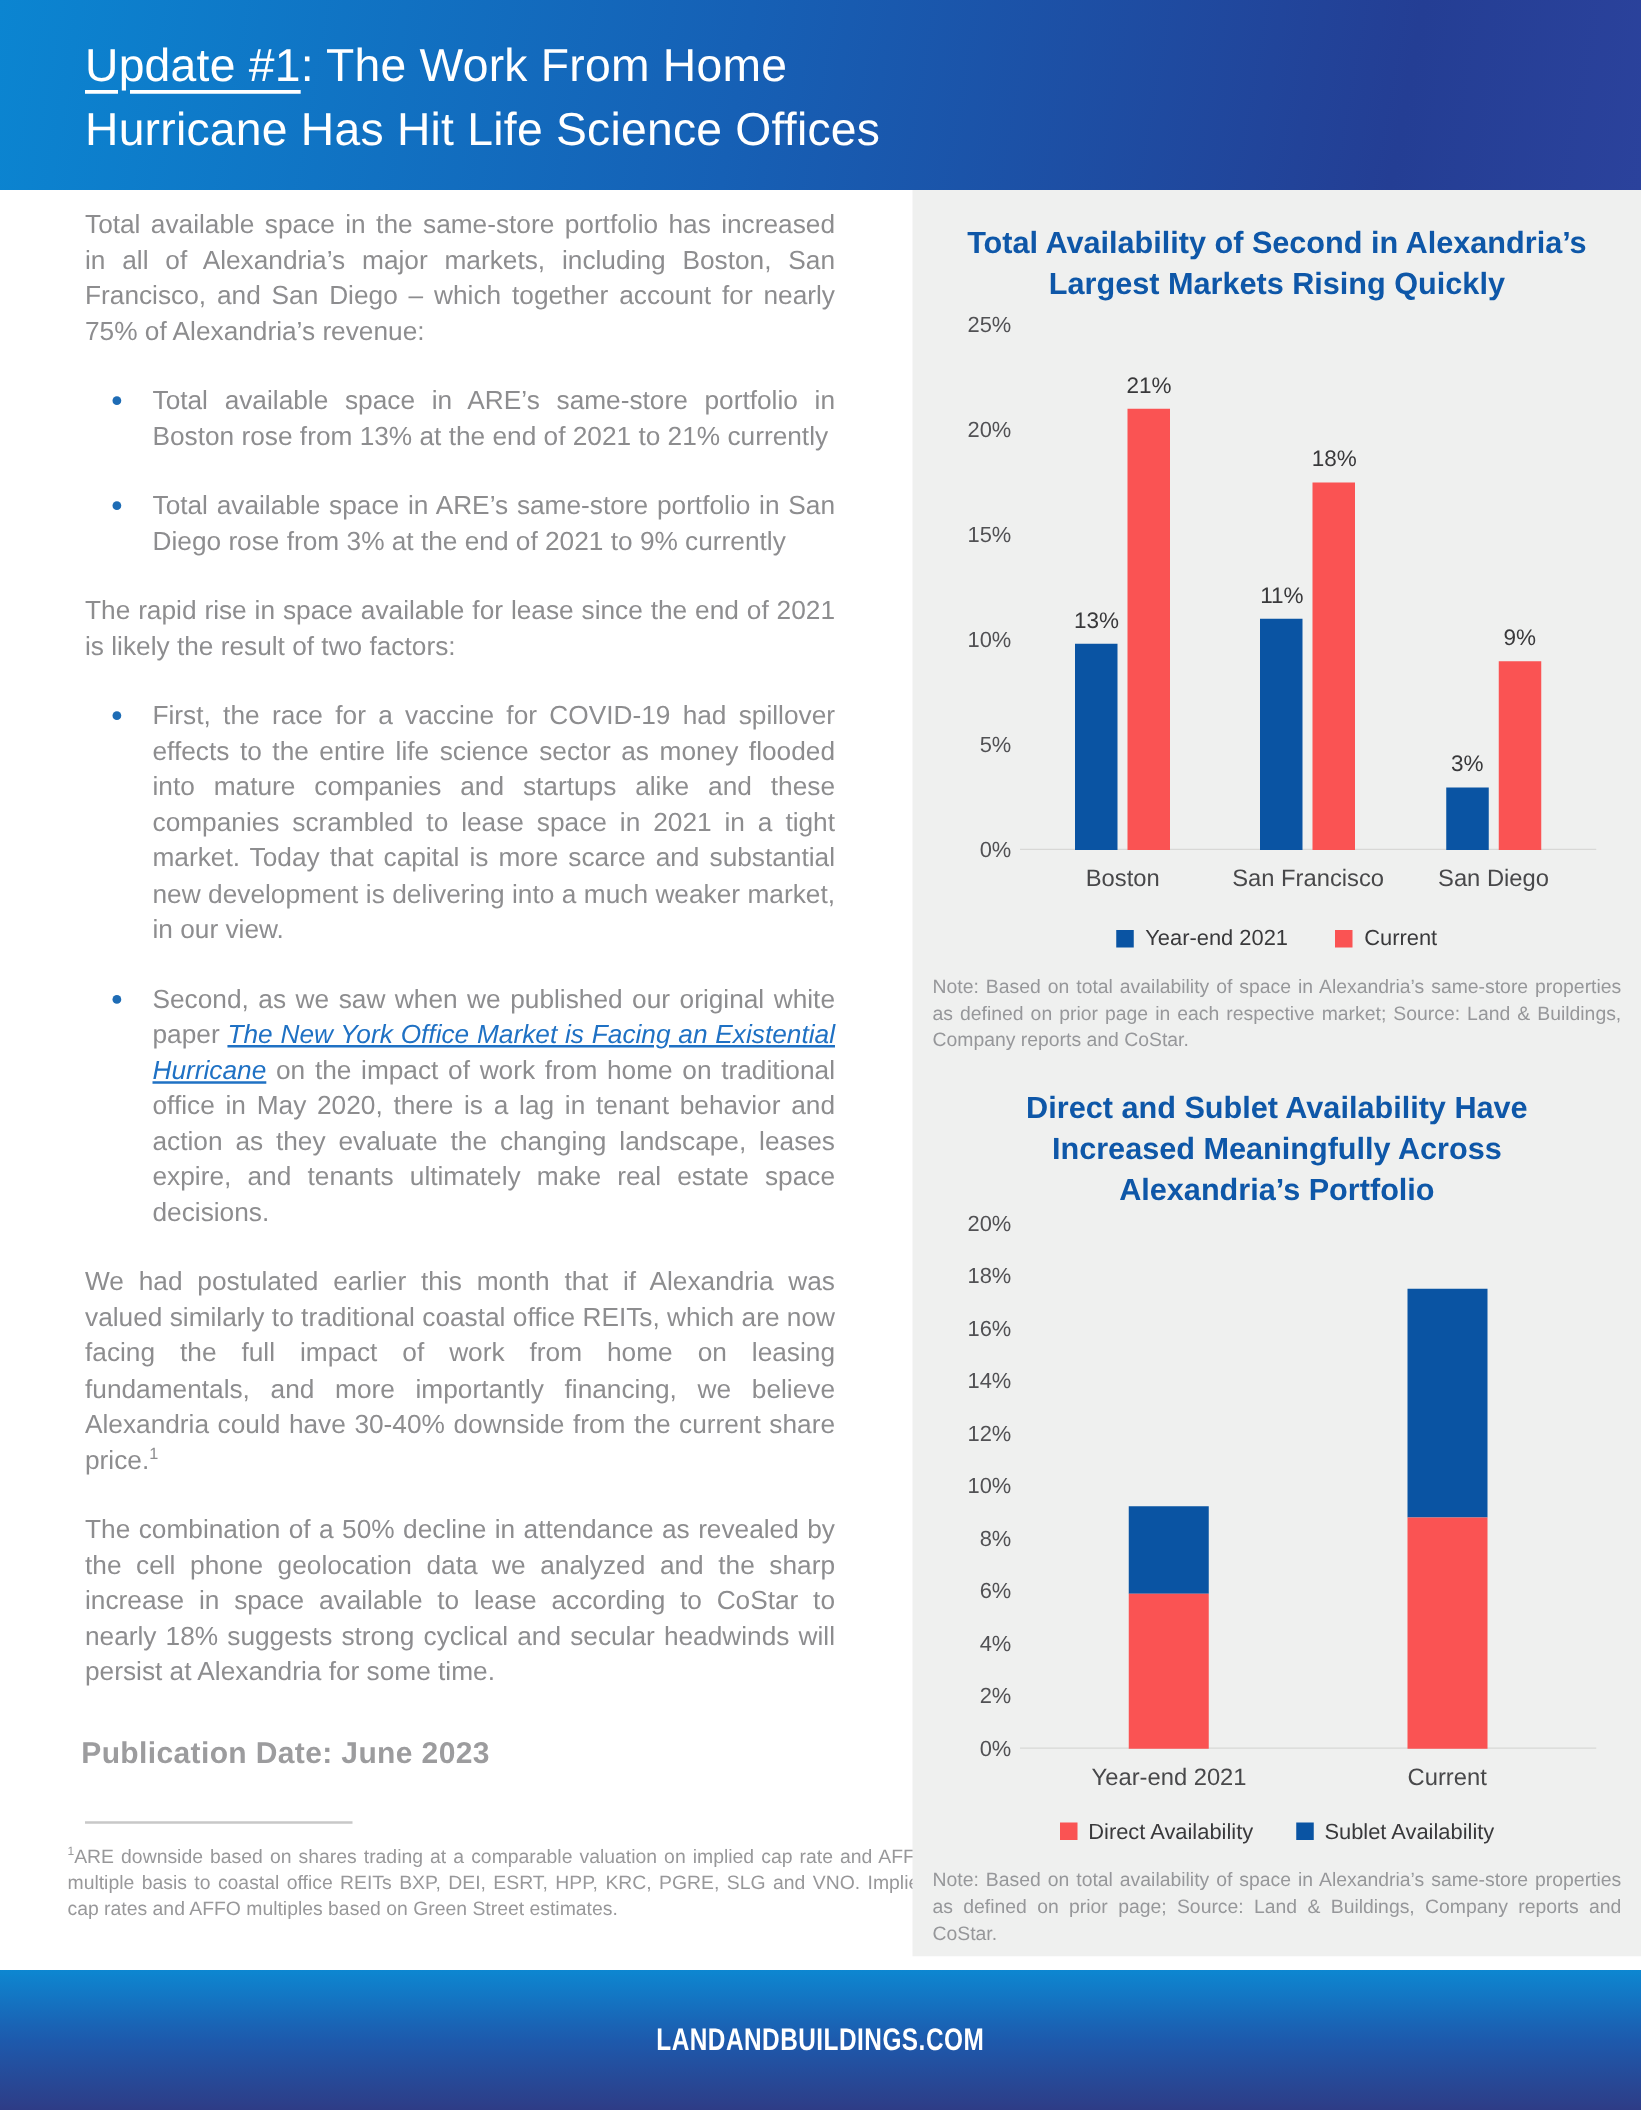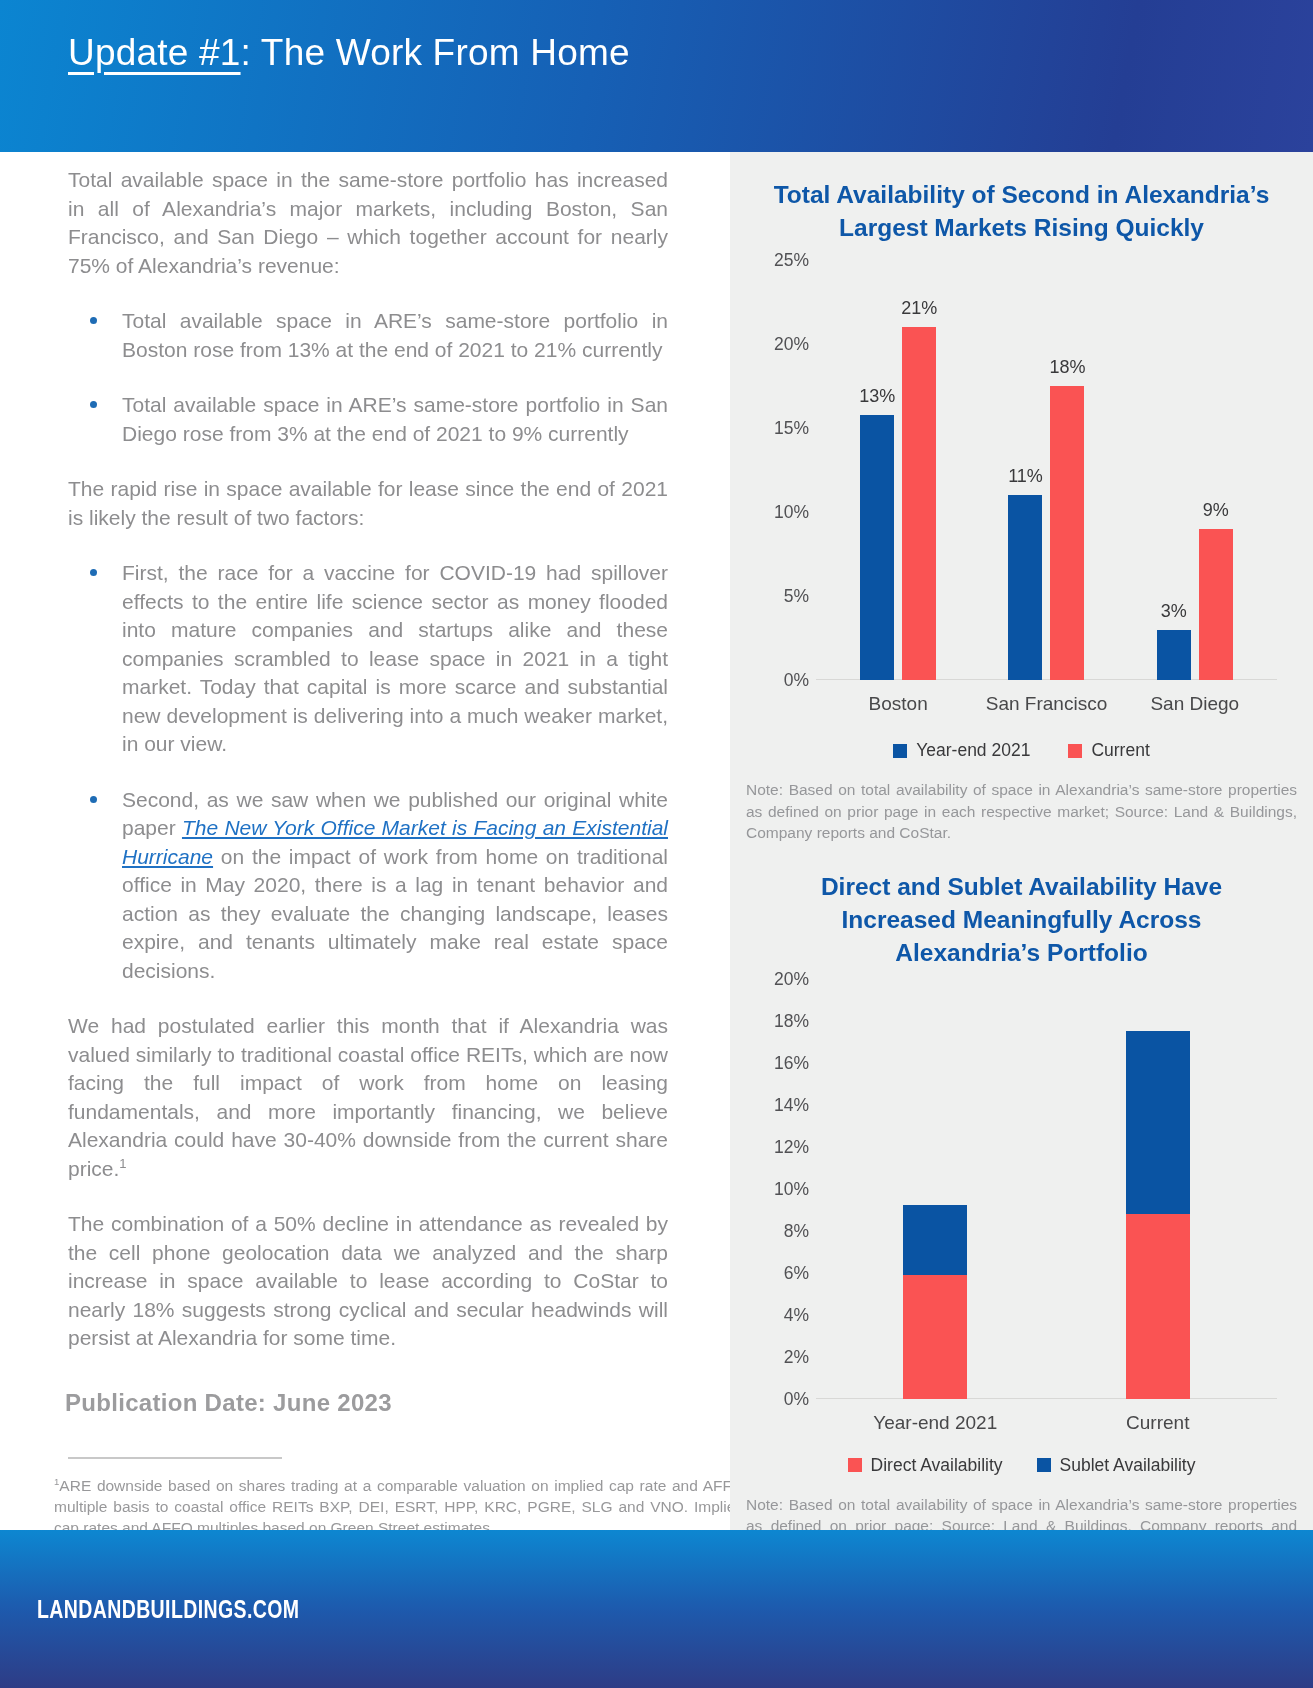--- a/index.html
+++ b/index.html
@@ -42,30 +42,30 @@
   .cat{position:absolute;top:100%;margin-top:13px;left:50%;transform:translateX(-50%);font-size:19px;color:#48484A;white-space:nowrap;}
   .tick{position:absolute;right:100%;margin-right:15px;bottom:0;transform:translateY(50%);font-size:17.5px;color:#515154;white-space:nowrap;}
   .baseline{position:absolute;left:-8px;right:-8px;bottom:0;height:1px;background:#D8D8D6;}
   .legend{display:flex;justify-content:center;gap:38px;margin-top:60px;}
   .c1 .legend{margin-top:56px;gap:34px;}
   .legend-item{display:flex;align-items:center;font-size:17.5px;color:#39393B;}
   .sq{width:14px;height:14px;margin-right:9px;flex:none;}
   .note{margin:18px 2px 0;font-size:15.5px;line-height:21.5px;color:#96979A;text-align:justify;}
 
   
-  .footer{position:absolute;left:0;right:0;bottom:0;height:158px;background:linear-gradient(180deg,#0D87D1 0%,#1D5AAD 50%,#2E3C86 100%);display:flex;align-items:center;}
+  .footer{position:absolute;left:0;right:0;bottom:0;height:112px;background:linear-gradient(180deg,#0D87D1 0%,#1D5AAD 50%,#2E3C86 100%);display:flex;align-items:center;justify-content:center;}
   .footer-text{color:#ffffff;font-weight:bold;font-size:25px;letter-spacing:0.5px;transform:scaleX(0.78);white-space:nowrap;}
 </style>
 </head>
 <body>
 
 <div class="page">
 
   <header class="banner">
-    <h1><span class="u">Update #1</span><span>: The Work From Home</span><br></h1>
+    <h1><span class="u">Update #1</span><span>: The Work From Home</span><br><span>Hurricane Has Hit Life Science Offices</span></h1>
   </header>
 
   <div class="main">
 
     <div class="left-col">
       <p class="body">Total available space in the same-store portfolio has increased in all of Alexandria’s major markets, including Boston, San Francisco, and San Diego – which together account for nearly 75% of Alexandria’s revenue:</p>
 
       <ul class="bullets">
         <li class="body">Total available space in ARE’s same-store portfolio in Boston rose from 13% at the end of 2021 to 21% currently</li>
         <li class="body">Total available space in ARE’s same-store portfolio in San Diego rose from 3% at the end of 2021 to 9% currently</li>
@@ -96,21 +96,21 @@
         <div class="plot">
             <div class="tick" style="bottom: 0px;">0%</div>
             <div class="tick" style="bottom: 84px;">5%</div>
             <div class="tick" style="bottom: 168px;">10%</div>
             <div class="tick" style="bottom: 252px;">15%</div>
             <div class="tick" style="bottom: 336px;">20%</div>
             <div class="tick" style="bottom: 420px;">25%</div>
             <div class="baseline"></div>
             <div class="groups">
               <div class="group">
-                <div class="bar" style="height: 265px; background: rgb(10, 84, 163);">
+                <div class="bar" style="height: 165px; background: rgb(10, 84, 163);">
                   <div class="dlabel">13%</div>
                 </div>
                 <div class="bar" style="height: 352.8px; background: rgb(250, 83, 83);">
                   <div class="dlabel">21%</div>
                 </div>
                 <div class="cat">Boston</div>
               </div>
               <div class="group">
                 <div class="bar" style="height: 184.8px; background: rgb(10, 84, 163);">
                   <div class="dlabel">11%</div>

